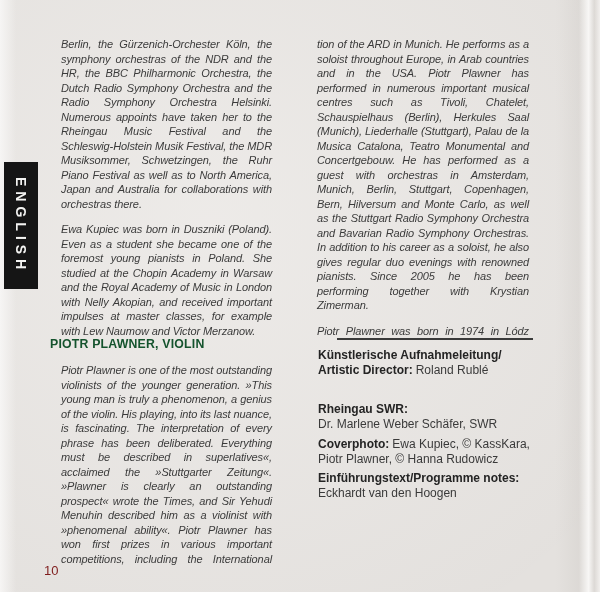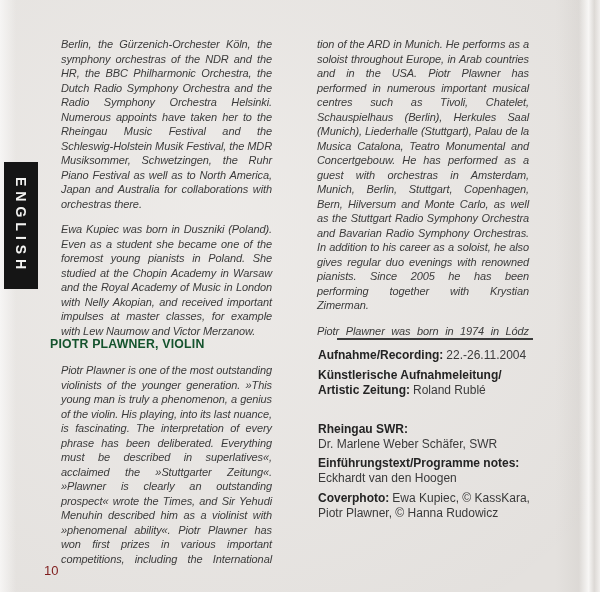--- a/index.html
+++ b/index.html
@@ -77,37 +77,34 @@
 
   <div class="col" id="right-top">
     <p>tion of the ARD in Munich. He performs as a soloist throughout Europe, in Arab countries and in the USA. Piotr Plawner has performed in numerous important musical centres such as Tivoli, Chatelet, Schauspielhaus (Berlin), Herkules Saal (Munich), Liederhalle (Stuttgart), Palau de la Musica Catalona, Teatro Monumental and Concertgebouw. He has performed as a guest with orchestras in Amsterdam, Munich, Berlin, Stuttgart, Copenhagen, Bern, Hilversum and Monte Carlo, as well as the Stuttgart Radio Symphony Orchestra and Bavarian Radio Symphony Orchestras. In addition to his career as a soloist, he also gives regular duo evenings with renowned pianists. Since 2005 he has been performing together with Krystian Zimerman.</p>
     <p>Piotr Plawner was born in 1974 in Lódz (Poland) as the son of professional musicians and received his first violin lessons at the age of six. Only three years later he made his debut as a soloist with an orchestra.</p>
   </div>
 
   <div class="rule"></div>
 
   <div class="credits">
     <div class="credit">
-      <b>Aufnahme/Recording:</b><span class="cv">22.-26.11.2004</span>
-    </div>
-    <div class="credit">
       <b>Künstlerische Aufnahmeleitung/</b><br>
-      <b>Artistic Zeitung:</b><span class="cv">Roland Rublé</span>
+      <b>Artistic Director:</b><span class="cv">Roland Rublé</span>
     </div>
     <div class="credit">
       <br>
     </div>
     <div class="credit">
       <b>Rheingau SWR:</b><br>
       <span>Dr. Marlene Weber Schäfer, SWR</span>
     </div>
     <div class="credit">
+      <b>Coverphoto:</b><span class="cv">Ewa Kupiec, © KassKara,</span><br>
+      <span>Piotr Plawner, © Hanna Rudowicz</span>
+    </div>
+    <div class="credit">
       <b>Einführungstext/Programme notes:</b><br>
       <span>Eckhardt van den Hoogen</span>
-    </div>
-    <div class="credit">
-      <b>Coverphoto:</b><span class="cv">Ewa Kupiec, © KassKara,</span><br>
-      <span>Piotr Plawner, © Hanna Rudowicz</span>
     </div>
   </div>
 
   <div class="pagenum">10</div>
 </div>
 
 </body></html>

